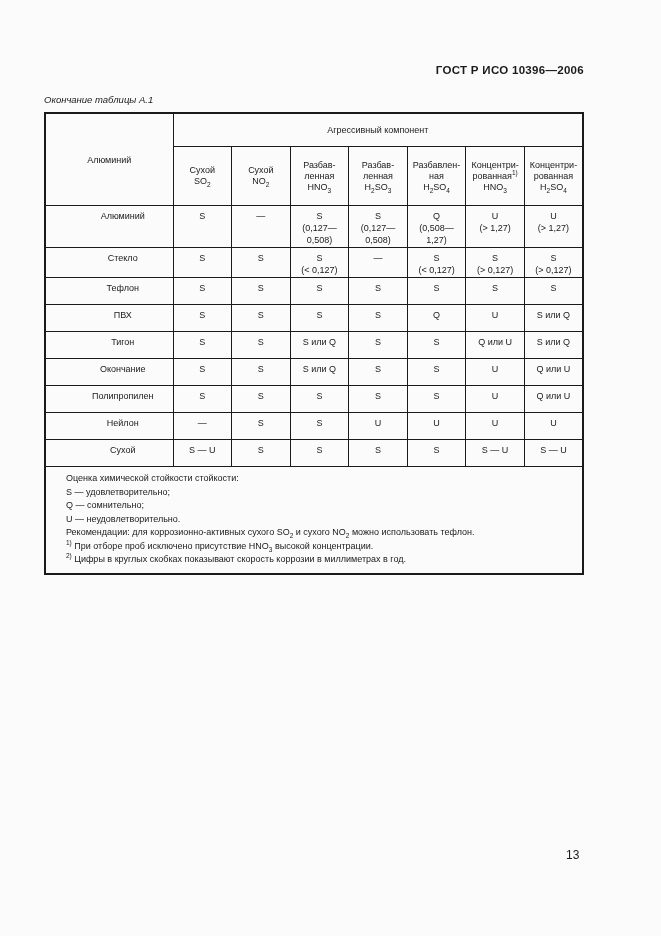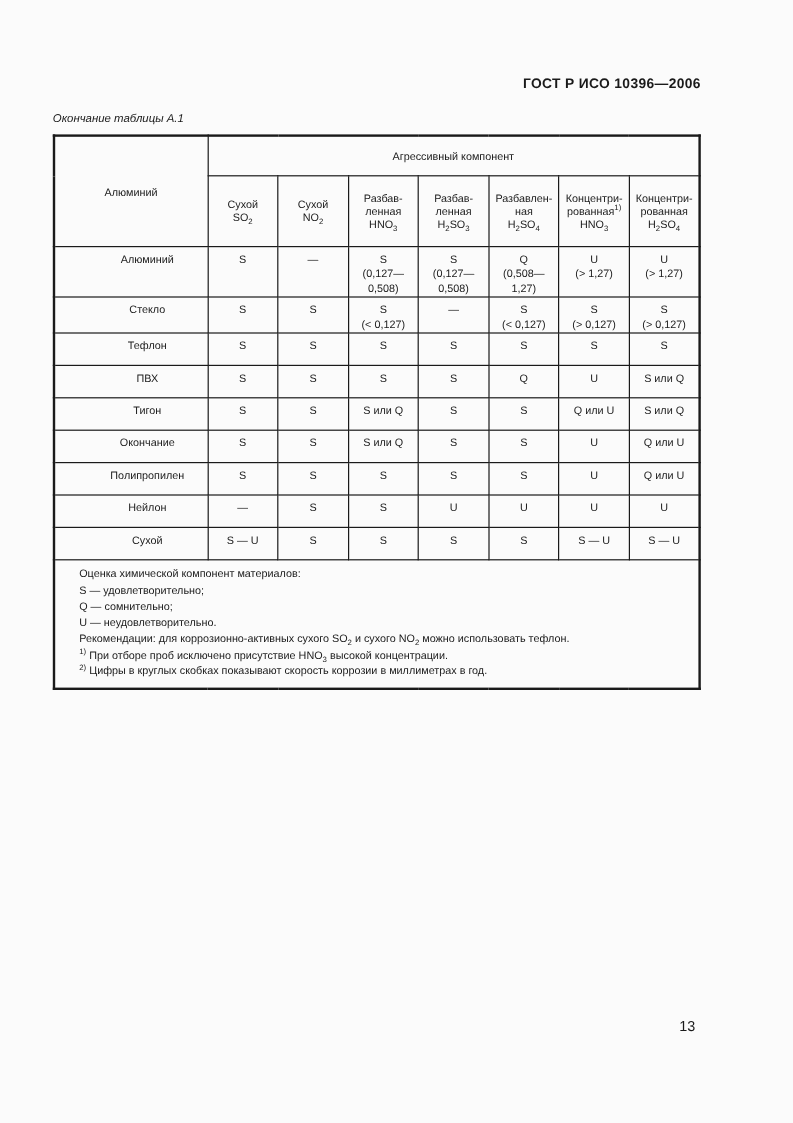--- a/index.html
+++ b/index.html
@@ -201,21 +201,21 @@
           <td>S</td>
           <td>S</td>
           <td>S</td>
           <td>S — U</td>
           <td>S — U</td>
         </tr>
       </tbody>
     <tfoot>
       <tr>
         <td colspan="8" class="notes" id="notes-cell">
-            <div>Оценка химической компонент материалов:</div>
+            <div>Оценка химической стойкости стойкости:</div>
             <div>S — удовлетворительно;</div>
             <div>Q — сомнительно;</div>
             <div>U — неудовлетворительно.</div>
             <div>Рекомендации: для коррозионно-активных сухого SO<sub>2</sub> и сухого NO<sub>2</sub> можно использовать тефлон.</div>
             <div><sup>1)</sup> При отборе проб исключено присутствие HNO<sub>3</sub> высокой концентрации.</div>
             <div><sup>2)</sup> Цифры в круглых скобках показывают скорость коррозии в миллиметрах в год.</div>
           </td>
       </tr>
     </tfoot>
   </table>

